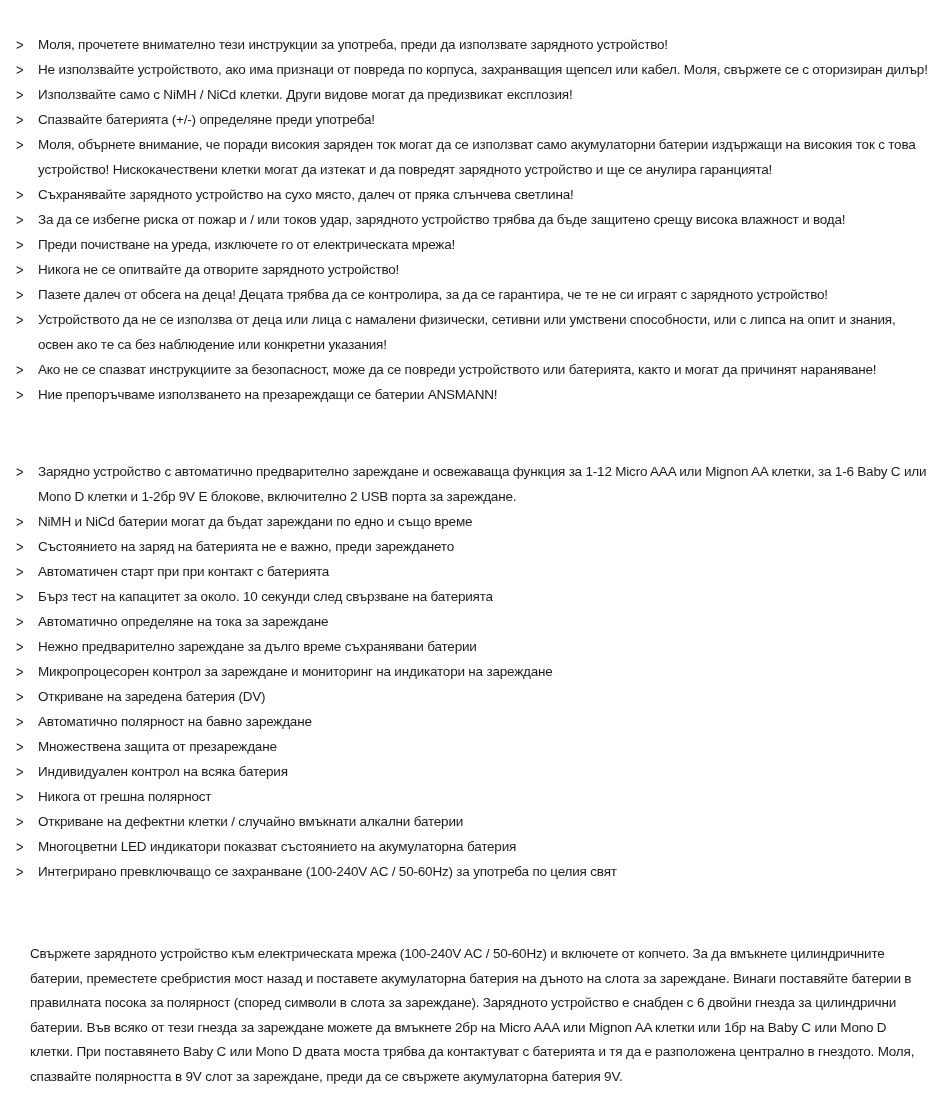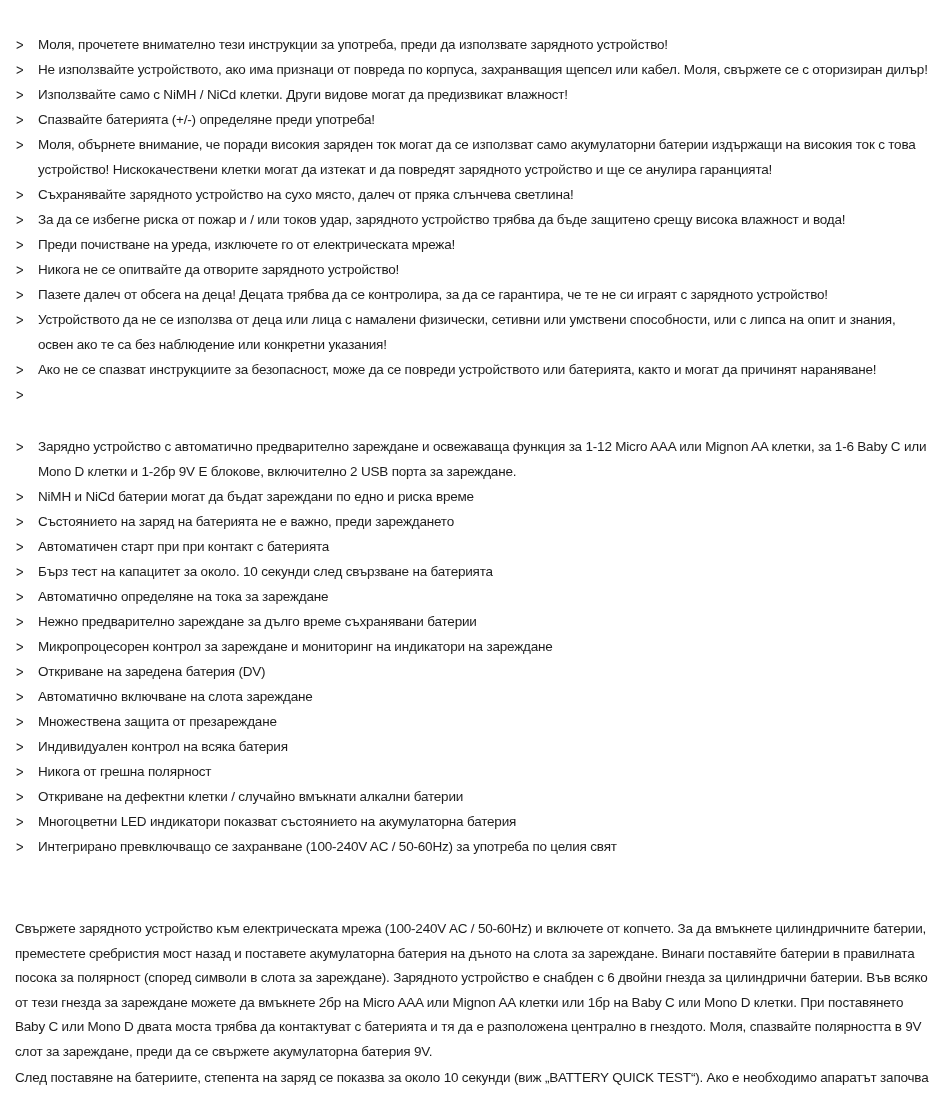--- a/index.html
+++ b/index.html
@@ -40,61 +40,61 @@
     color: #1c1c1c;
     transform: scaleY(1.15);
   }
   .features-list {
     margin-top: 52px !important;
   }
   .operation {
     margin-top: 58px;
   }
   .operation p {
-    margin: 1px;
+    margin: 16px;
     font-size: 13.5px;
     line-height: 24.5px;
     letter-spacing: -0.2px;
   }
   .operation p + p {
     margin-top: 2px;
   }
 </style>
 </head>
 <body>
 
 <div class="page">
 
   <ul class="bullet-list">
     <li class="bullet-item"><span class="marker">&gt;</span><span>Моля, прочетете внимателно тези инструкции за употреба, преди да използвате зарядното устройство!</span></li>
     <li class="bullet-item"><span class="marker">&gt;</span><span>Не използвайте устройството, ако има признаци от повреда по корпуса, захранващия щепсел или кабел. Моля, свържете се с оторизиран дилър!</span></li>
-    <li class="bullet-item"><span class="marker">&gt;</span><span>Използвайте само с NiMH / NiCd клетки. Други видове могат да предизвикат влажност!</span></li>
+    <li class="bullet-item"><span class="marker">&gt;</span><span>Използвайте само с NiMH / NiCd клетки. Други видове могат да предизвикат експлозия!</span></li>
     <li class="bullet-item"><span class="marker">&gt;</span><span>Спазвайте батерията (+/-) определяне преди употреба!</span></li>
     <li class="bullet-item"><span class="marker">&gt;</span><span>Моля, обърнете внимание, че поради високия заряден ток могат да се използват само акумулаторни батерии издържащи на високия ток с това устройство! Нискокачествени клетки могат да изтекат и да повредят зарядното устройство и ще се анулира гаранцията!</span></li>
     <li class="bullet-item"><span class="marker">&gt;</span><span>Съхранявайте зарядното устройство на сухо място, далеч от пряка слънчева светлина!</span></li>
     <li class="bullet-item"><span class="marker">&gt;</span><span>За да се избегне риска от пожар и / или токов удар, зарядното устройство трябва да бъде защитено срещу висока влажност и вода!</span></li>
     <li class="bullet-item"><span class="marker">&gt;</span><span>Преди почистване на уреда, изключете го от електрическата мрежа!</span></li>
     <li class="bullet-item"><span class="marker">&gt;</span><span>Никога не се опитвайте да отворите зарядното устройство!</span></li>
     <li class="bullet-item"><span class="marker">&gt;</span><span>Пазете далеч от обсега на деца! Децата трябва да се контролира, за да се гарантира, че те не си играят с зарядното устройство!</span></li>
     <li class="bullet-item"><span class="marker">&gt;</span><span>Устройството да не се използва от деца или лица с намалени физически, сетивни или умствени способности, или с липса на опит и знания, освен ако те са без наблюдение или конкретни указания!</span></li>
     <li class="bullet-item"><span class="marker">&gt;</span><span>Ако не се спазват инструкциите за безопасност, може да се повреди устройството или батерията, както и могат да причинят нараняване!</span></li>
-    <li class="bullet-item"><span class="marker">&gt;</span></li>
+    <li class="bullet-item"><span class="marker">&gt;</span><span>Ние препоръчваме използването на презареждащи се батерии ANSMANN!</span></li>
   </ul>
 
   <ul class="bullet-list features-list">
     <li class="bullet-item"><span class="marker">&gt;</span><span>Зарядно устройство с автоматично предварително зареждане и освежаваща функция за 1-12 Micro AAA или Mignon AA клетки, за 1-6 Baby C или Mono D клетки и 1-2бр 9V E блокове, включително 2 USB порта за зареждане.</span></li>
-    <li class="bullet-item"><span class="marker">&gt;</span><span>NiMH и NiCd батерии могат да бъдат зареждани по едно и риска време</span></li>
+    <li class="bullet-item"><span class="marker">&gt;</span><span>NiMH и NiCd батерии могат да бъдат зареждани по едно и също време</span></li>
     <li class="bullet-item"><span class="marker">&gt;</span><span>Състоянието на заряд на батерията не е важно, преди зареждането</span></li>
     <li class="bullet-item"><span class="marker">&gt;</span><span>Автоматичен старт при при контакт с батерията</span></li>
     <li class="bullet-item"><span class="marker">&gt;</span><span>Бърз тест на капацитет за около. 10 секунди след свързване на батерията</span></li>
     <li class="bullet-item"><span class="marker">&gt;</span><span>Автоматично определяне на тока за зареждане</span></li>
     <li class="bullet-item"><span class="marker">&gt;</span><span>Нежно предварително зареждане за дълго време съхранявани батерии</span></li>
     <li class="bullet-item"><span class="marker">&gt;</span><span>Микропроцесорен контрол за зареждане и мониторинг на индикатори на зареждане</span></li>
     <li class="bullet-item"><span class="marker">&gt;</span><span>Откриване на заредена батерия (DV)</span></li>
-    <li class="bullet-item"><span class="marker">&gt;</span><span>Автоматично включване на слота зареждане</span></li>
+    <li class="bullet-item"><span class="marker">&gt;</span><span>Автоматично полярност на бавно зареждане</span></li>
     <li class="bullet-item"><span class="marker">&gt;</span><span>Множествена защита от презареждане</span></li>
     <li class="bullet-item"><span class="marker">&gt;</span><span>Индивидуален контрол на всяка батерия</span></li>
     <li class="bullet-item"><span class="marker">&gt;</span><span>Никога от грешна полярност</span></li>
     <li class="bullet-item"><span class="marker">&gt;</span><span>Откриване на дефектни клетки / случайно вмъкнати алкални батерии</span></li>
     <li class="bullet-item"><span class="marker">&gt;</span><span>Многоцветни LED индикатори показват състоянието на акумулаторна батерия</span></li>
     <li class="bullet-item"><span class="marker">&gt;</span><span>Интегрирано превключващо се захранване (100-240V AC / 50-60Hz) за употреба по целия свят</span></li>
   </ul>
 
   <div class="operation">
     <p>Свържете зарядното устройство към електрическата мрежа (100-240V AC / 50-60Hz) и включете от копчето. За да вмъкнете цилиндричните батерии, преместете сребристия мост назад и поставете  акумулаторна батерия на дъното на слота за зареждане. Винаги поставяйте батерии в правилната посока за полярност (според символи в слота за зареждане). Зарядното устройство е снабден с 6 двойни гнезда за цилиндрични батерии. Във всяко от тези гнезда за зареждане можете да вмъкнете 2бр на Micro AAA или Mignon AA клетки или 1бр на Baby C или Mono D клетки. При поставянето Baby C или Mono D двата моста трябва да контактуват с батерията и тя да е разположена централно в гнездото. Моля, спазвайте полярността в 9V слот за зареждане, преди да се свържете акумулаторна батерия 9V.</p>

